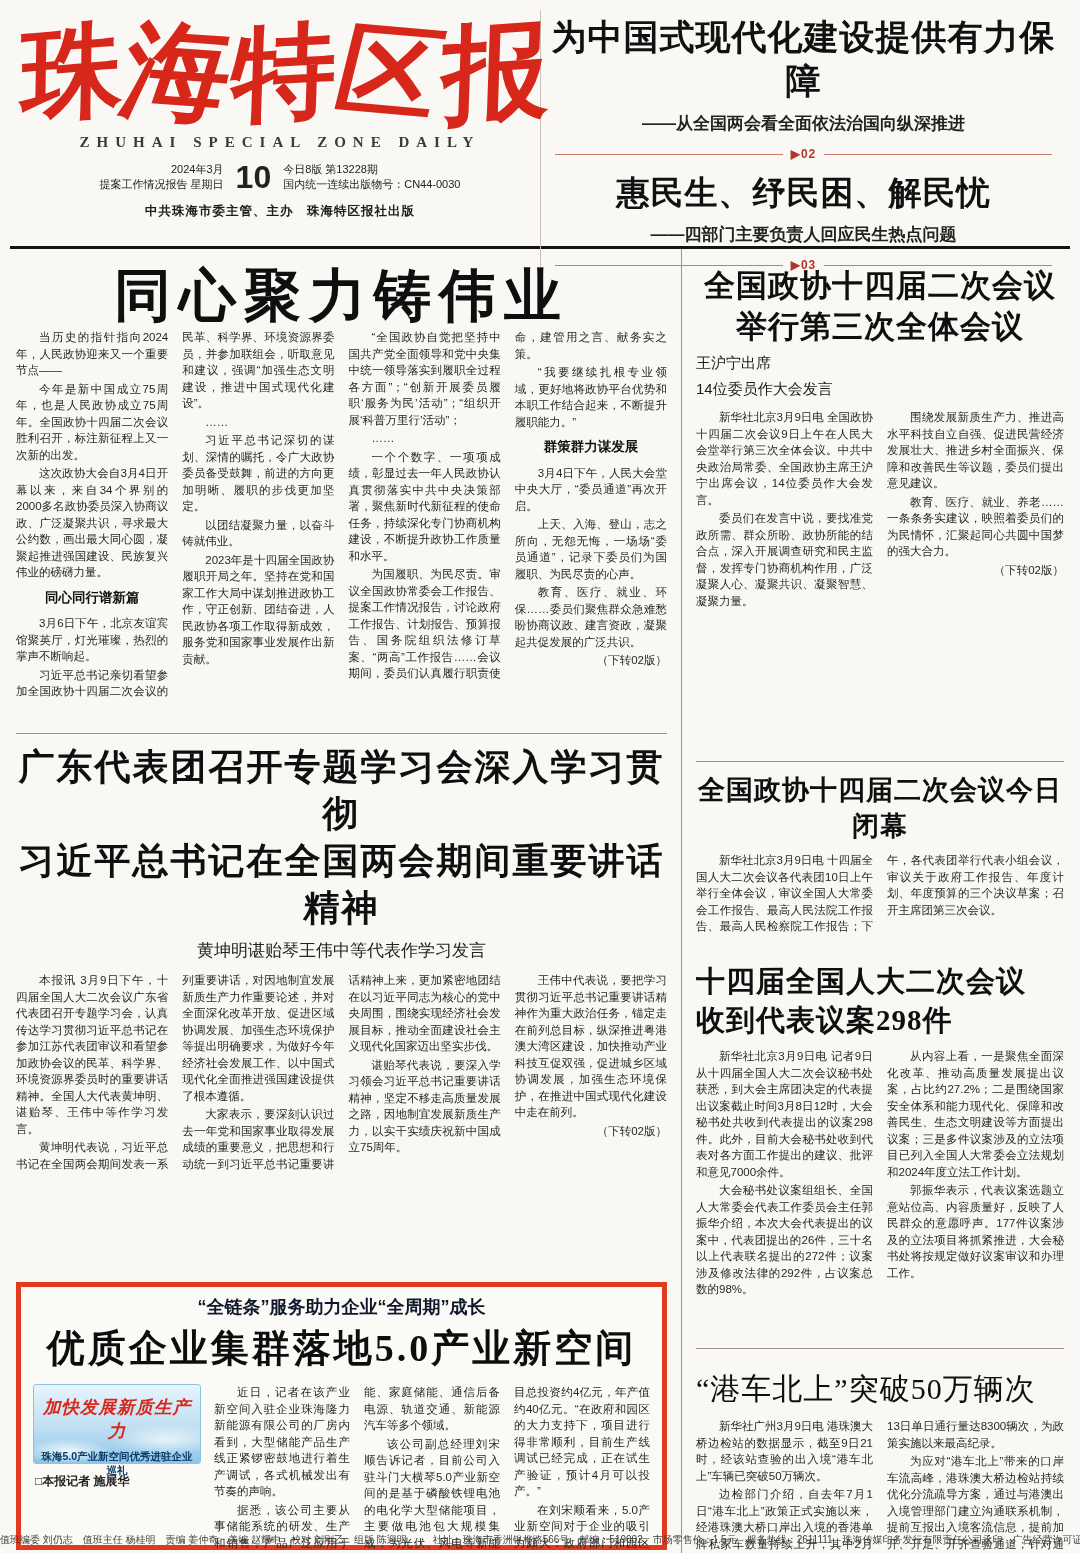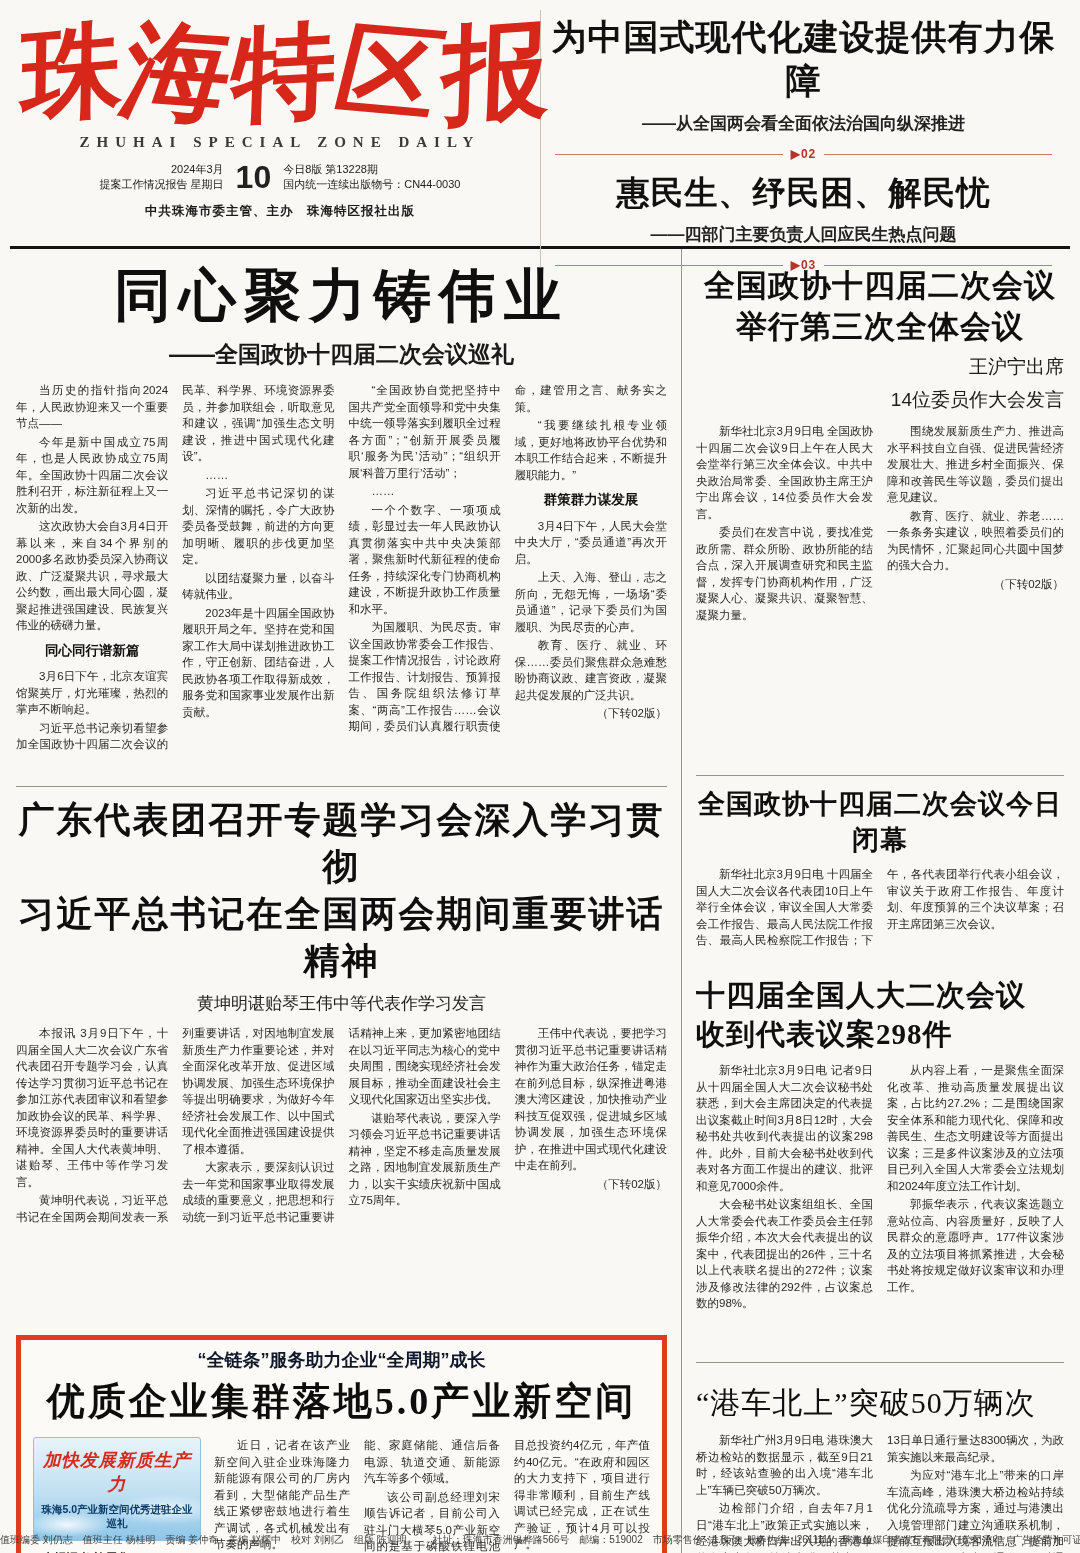--- a/index.html
+++ b/index.html
@@ -51,33 +51,33 @@
   .lead-body{height:392px;}
   hr.sep{border:none;border-top:1px solid #9b9488;margin:12px 0 10px;}
   .s2-head{font-size:36px;font-weight:900;text-align:center;line-height:47px;letter-spacing:2px;color:#0f0f0f;}
   .byline{font-size:17px;text-align:center;margin:7px 0 10px;color:#222;}
   .s2-body{height:298px;}
   
   .redbox{border:5px solid #e23a1e;margin-top:12px;padding:8px 12px 10px;position:relative;box-sizing:border-box;height:268px;background:#fbfaf6;}
   .kicker{font-size:18px;font-weight:bold;text-align:center;color:#0f172a;}
   .ind-head{font-size:38px;font-weight:900;text-align:center;letter-spacing:3px;margin:4px 0 10px;color:#0d0d0d;}
   .ind-grid{display:grid;grid-template-columns:168px 1fr;gap:13px;}
-  .badge{height:104px;border:1px solid #8fc0dd;border-radius:3px;padding:10px 4px 8px;text-align:center;box-sizing:border-box;
+  .badge{height:80px;border:1px solid #8fc0dd;border-radius:3px;padding:10px 4px 8px;text-align:center;box-sizing:border-box;
     background:
       radial-gradient(60px 18px at 20% 85%, rgba(255,255,255,.85), rgba(255,255,255,0) 70%),
       radial-gradient(80px 22px at 80% 70%, rgba(255,255,255,.7), rgba(255,255,255,0) 70%),
       linear-gradient(180deg,#e8f4fb 0%,#bfdff2 55%,#8ec6e8 100%);}
   .badge-slogan{color:#d7271a;font-weight:900;font-size:17.5px;font-style:italic;letter-spacing:1px;}
   .badge-series{color:#0b3a66;font-weight:bold;font-size:10.5px;margin-top:7px;}
   .reporter{font-size:12px;font-weight:bold;margin:9px 2px 7px;color:#222;}
   .ind-col1{overflow:hidden;height:188px;}
   .ind-body{height:188px;position:relative;}
   
   .rA-head{font-size:31px;font-weight:900;text-align:center;line-height:41px;letter-spacing:1px;margin-top:16px;color:#0f0f0f;}
-  .rA-deck{font-size:19px;text-align:right;margin-top:7px;color:#1d1d1d;}
+  .rA-deck{font-size:15px;text-align:left;margin-top:7px;color:#1d1d1d;}
   .rA-body{height:340px;margin-top:10px;}
   .rB-head{font-size:27px;font-weight:900;text-align:center;letter-spacing:1px;color:#0f0f0f;}
   .rB-body{height:96px;margin-top:8px;}
   .rC-head{font-size:29px;font-weight:900;line-height:39px;letter-spacing:1px;margin-top:14px;color:#0f0f0f;}
   .rC-body{height:288px;margin-top:8px;}
   .rD-head{font-size:30px;font-weight:400;letter-spacing:1px;margin-top:20px;color:#0f0f0f;}
   .rD-body{height:166px;margin-top:8px;}
   
   .footer{position:absolute;left:0;right:0;bottom:6px;text-align:center;font-size:10px;color:#3f3f3f;white-space:nowrap;}
   .footer .gap{display:inline-block;width:26px;}
@@ -123,21 +123,20 @@
     </div>
   </div>
 </div>
 <div class="black-rule"></div>
 
 <div class="main">
 
   <div class="main-left">
 
     <div class="lead-head serif">同心聚力铸伟业</div>
-    <div class="lead-sub">——全国政协十四届二次会议巡礼</div>
     <div class="body-cols cols4 lead-body">
         <div class="para">当历史的指针指向2024年，人民政协迎来又一个重要节点——</div>
         <div class="para">今年是新中国成立75周年，也是人民政协成立75周年。全国政协十四届二次会议胜利召开，标注新征程上又一次新的出发。</div>
         <div class="para">这次政协大会自3月4日开幕以来，来自34个界别的2000多名政协委员深入协商议政、广泛凝聚共识，寻求最大公约数，画出最大同心圆，凝聚起推进强国建设、民族复兴伟业的磅礴力量。</div>
         <div class="crosshead">同心同行谱新篇</div>
         <div class="para">3月6日下午，北京友谊宾馆聚英厅，灯光璀璨，热烈的掌声不断响起。</div>
         <div class="para">习近平总书记亲切看望参加全国政协十四届二次会议的民革、科学界、环境资源界委员，并参加联组会，听取意见和建议，强调“加强生态文明建设，推进中国式现代化建设”。</div>
         <div class="para">……</div>
         <div class="para">习近平总书记深切的谋划、深情的嘱托，令广大政协委员备受鼓舞，前进的方向更加明晰、履职的步伐更加坚定。</div>
         <div class="para">以团结凝聚力量，以奋斗铸就伟业。</div>

